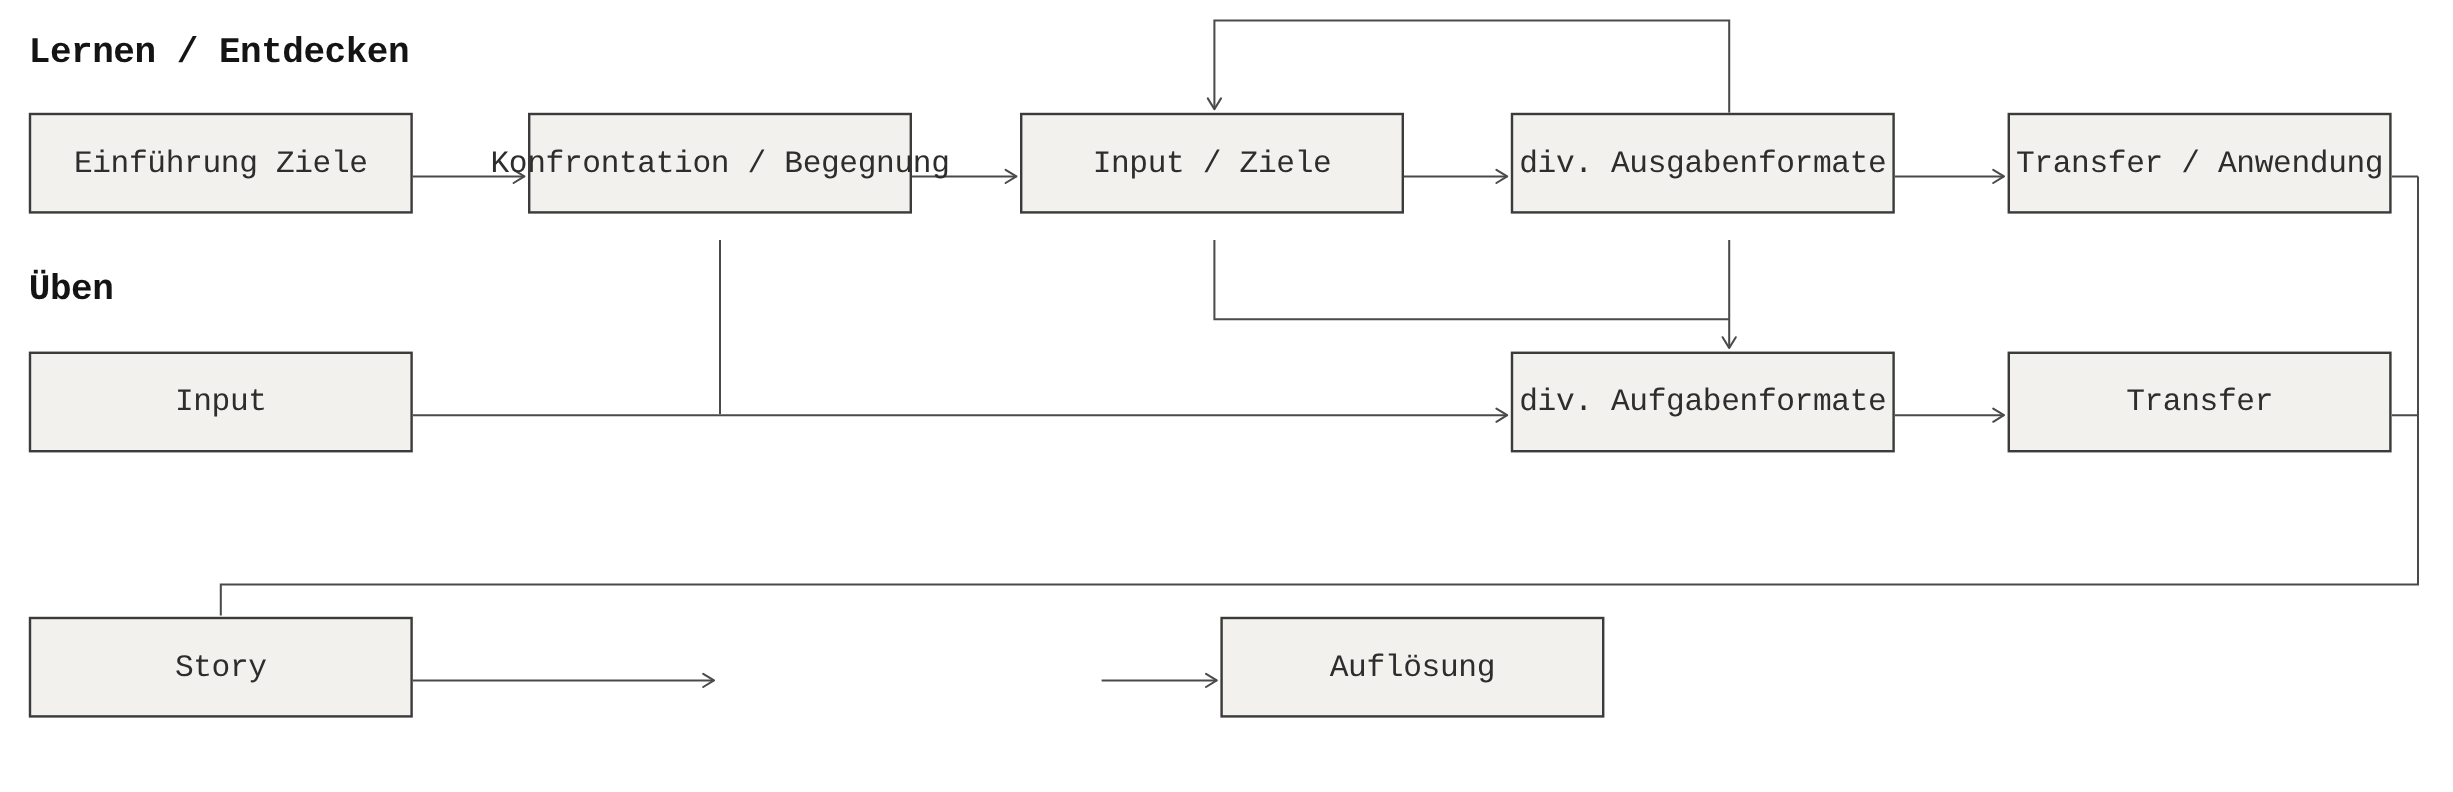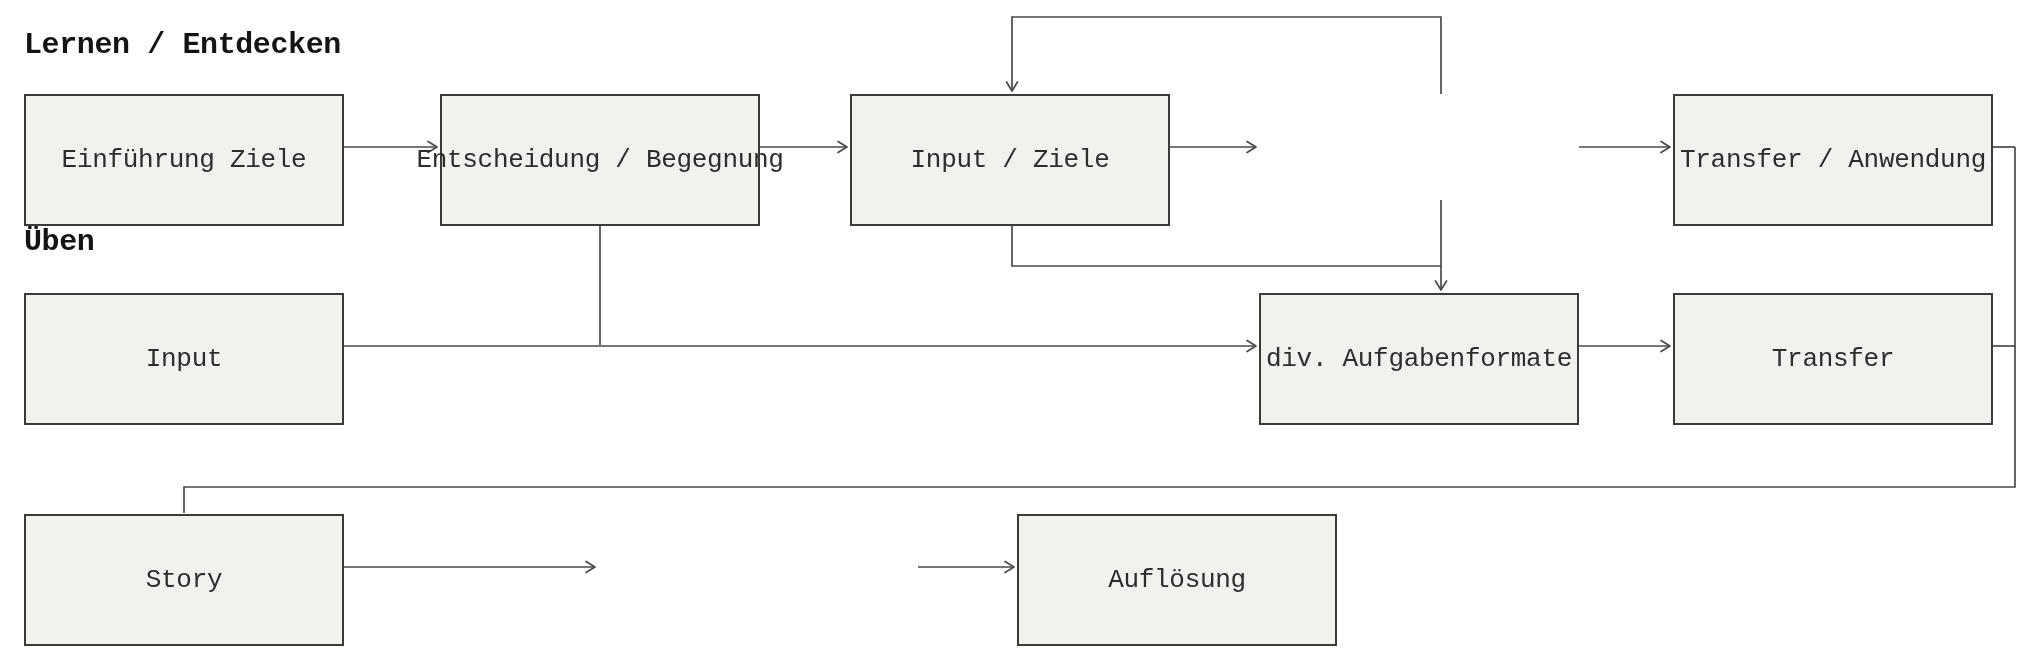--- a/index.html
+++ b/index.html
@@ -14,21 +14,21 @@
   body{width:2044px;height:660px;overflow:hidden;
        font-family:"Liberation Sans", sans-serif;}
   .canvas{position:relative;width:2044px;height:660px;background:var(--bg);font-family:Liberation Mono, monospace;}
   svg.edges{position:absolute;left:0;top:0;width:2044px;height:660px;}
   svg.edges path{stroke:var(--line-color);stroke-width:1.7;fill:none;}
   svg.edges marker path{stroke:var(--line-color);stroke-width:1.7;fill:none;
                         stroke-linecap:round;stroke-linejoin:round;}
   .heading{position:absolute;left:24px;
            font-size:30px;font-weight:bold;color:var(--heading-color);
            letter-spacing:-0.4px;white-space:nowrap;line-height:1.05;}
-  .node{position:absolute;width:320px;height:132px;box-sizing:border-box;
+  .node{position:absolute;width:320px;height:84px;box-sizing:border-box;
         background:var(--box-fill);border:2px solid var(--box-border);
         display:flex;align-items:center;justify-content:center;}
   .node-label{font-size:26px;color:var(--text-color);letter-spacing:-0.3px;
               white-space:nowrap;}
 </style>
 </head>
 <body>
 
 <div class="canvas">
 
@@ -55,24 +55,27 @@
     <path d="M918,567 H1014" marker-end="url(#arrow)"></path>
   </svg>
 
   <div class="heading" style="top:30px">Lernen / Entdecken</div>
   <div class="heading" style="top:227px">Üben</div>
 
   <div class="node" style="left:24px;top:94px">
     <span class="node-label">Einführung Ziele</span>
   </div>
   <div class="node" style="left:440px;top:94px">
-    <span class="node-label">Entscheidung / Begegnung</span>
+    <span class="node-label">Konfrontation / Begegnung</span>
   </div>
   <div class="node" style="left:850px;top:94px">
     <span class="node-label">Input / Ziele</span>
+  </div>
+  <div class="node" style="left:1259px;top:94px">
+    <span class="node-label">div. Ausgabenformate</span>
   </div>
   <div class="node" style="left:1673px;top:94px">
     <span class="node-label">Transfer / Anwendung</span>
   </div>
 
   <div class="node" style="left:24px;top:293px">
     <span class="node-label">Input</span>
   </div>
   <div class="node" style="left:1259px;top:293px">
     <span class="node-label">div. Aufgabenformate</span>

